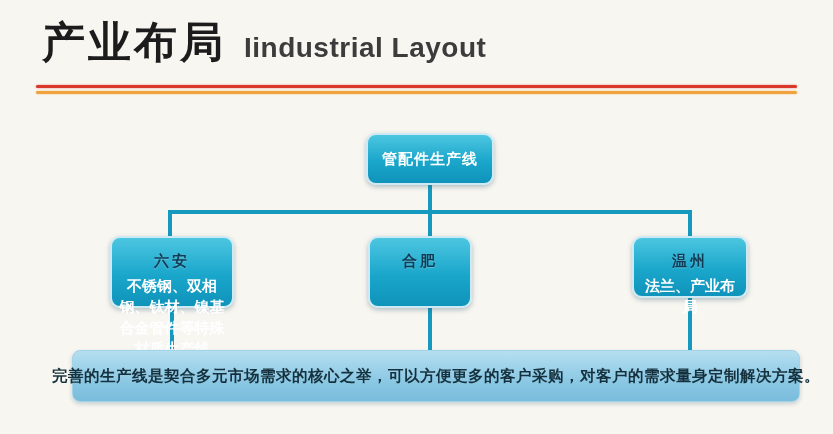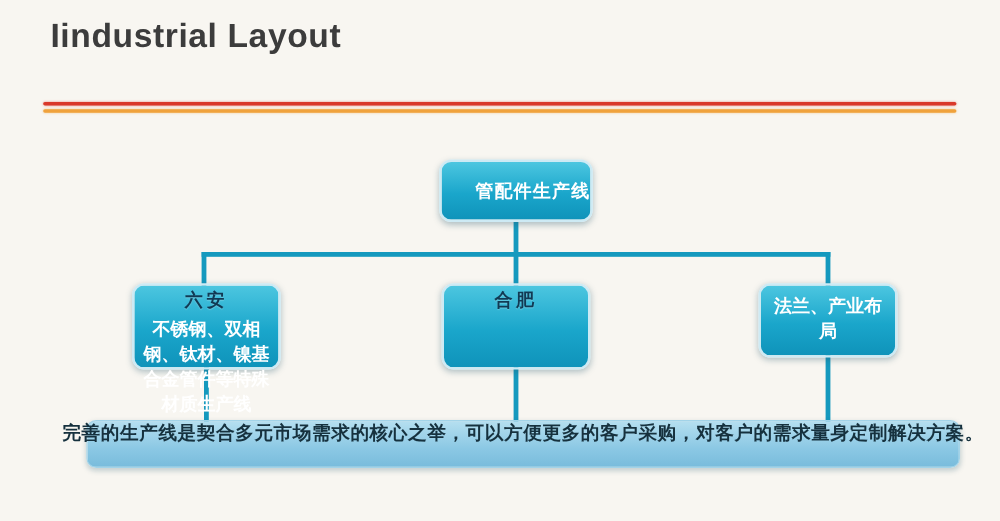--- a/index.html
+++ b/index.html
@@ -59,21 +59,21 @@
     background: linear-gradient(180deg, #4cc6e0 0%, #1aa6cb 55%, #0f93ba 100%);
     border: 2px solid #cdeaf4;
     border-radius: 10px;
     box-shadow: 0 2px 5px rgba(40,90,110,0.35);
     text-align: center;
     color: #fff;
   }
   .root-node {
     left: 366px; top: 133px;
     width: 128px; height: 52px;
-    display: flex; align-items: center; justify-content: flex-end;
+    display: flex; align-items: center; justify-content: center;
   }
   .root-label {
     font-size: 15px;
     font-weight: bold;
     color: #ffffff;
     letter-spacing: 1px;
   }
   .connector {
     position: absolute;
     background: #1599be;
@@ -83,23 +83,23 @@
 
   .stem            { left: 428px; top: 185px; height: 27px; }
   .branch-bar      { left: 168px; top: 210px; width: 524px; }
   .drop-left       { left: 168px; top: 210px; height: 28px; }
   .drop-center     { left: 428px; top: 210px; height: 28px; }
   .drop-right      { left: 688px; top: 210px; height: 28px; }
   .down-left       { left: 170px; top: 306px; height: 46px; }
   .down-center     { left: 428px; top: 306px; height: 46px; }
   .down-right      { left: 688px; top: 296px; height: 56px; }
 
-  .child-node { padding-top: 3px; }
+  .child-node { padding-top: 14px; }
   .child-luan   { left: 110px; top: 236px; width: 124px; height: 72px; }
-  .child-hefei  { left: 368px; top: 236px; width: 124px; height: 72px; }
+  .child-hefei  { left: 368px; top: 236px; width: 104px; height: 72px; }
   .child-wenzhou{ left: 632px; top: 236px; width: 116px; height: 62px; }
 
   .child-title {
     font-size: 15px;
     font-weight: bold;
     color: #113a54;
     letter-spacing: 3px;
     text-shadow: 0 1px 1px rgba(255,255,255,0.25);
   }
   .child-subtitle {
@@ -108,39 +108,40 @@
     font-size: 15px;
     font-weight: bold;
     line-height: 1.4;
     color: #ffffff;
   }
 
   
   .summary-bar {
     position: absolute;
     left: 72px; top: 350px;
-    width: 728px; height: 40px;
+    width: 728px; height: 52px;
     background: linear-gradient(180deg, #b5dff0 0%, #8bc8e4 60%, #79bcdc 100%);
     border: 1px solid #a2d3e8;
     border-radius: 8px;
     box-shadow: 0 2px 4px rgba(40,90,110,0.25);
-    display: flex; justify-content: center;
+    display: flex; align-items: center; justify-content: center;
   }
   .summary-text {
     font-size: 15.5px;
     font-weight: bold;
     color: #16313e;
     letter-spacing: 0.5px;
     white-space: nowrap;
   }
 </style>
 </head>
 <body>
 
 <div class="title-row">
+  <span class="title-cn">产业布局</span>
   <span class="title-en">Iindustrial Layout</span>
 </div>
 
 <div class="divider">
   <div class="divider-line-red"></div>
   <div class="divider-line-orange"></div>
 </div>
 
 <div class="connector conn-v stem"></div>
 <div class="connector conn-h branch-bar"></div>
@@ -158,18 +159,19 @@
 <div class="node child-node child-luan">
   <div class="child-title">六安</div>
   <div class="child-subtitle">不锈钢、双相钢、钛材、镍基合金管件等特殊材质生产线</div>
 </div>
 
 <div class="node child-node child-hefei">
   <div class="child-title">合肥</div>
 </div>
 
 <div class="node child-node child-wenzhou">
+  <div class="child-title">温州</div>
   <div class="child-subtitle">法兰、产业布局</div>
 </div>
 
 <div class="summary-bar">
   <span class="summary-text">完善的生产线是契合多元市场需求的核心之举，可以方便更多的客户采购，对客户的需求量身定制解决方案。</span>
 </div>
 
 </body></html>

